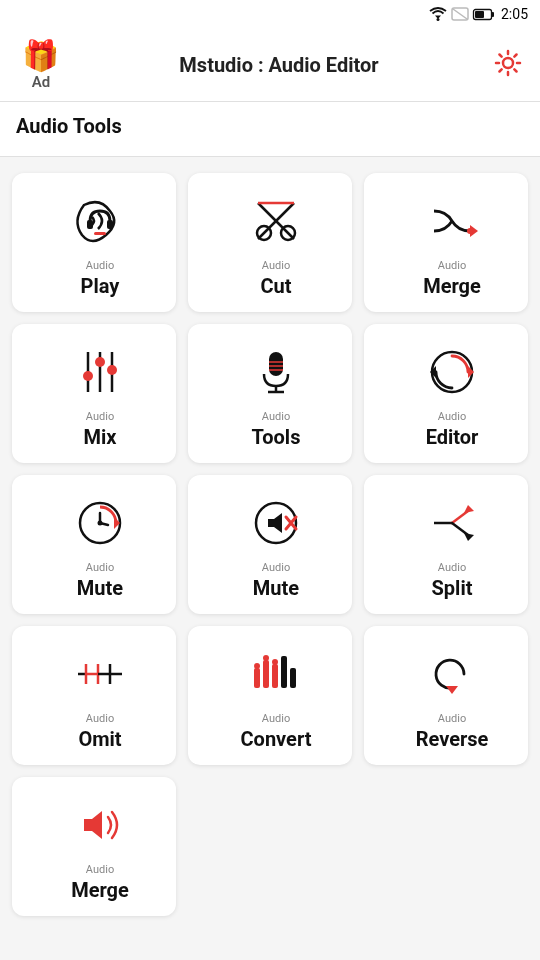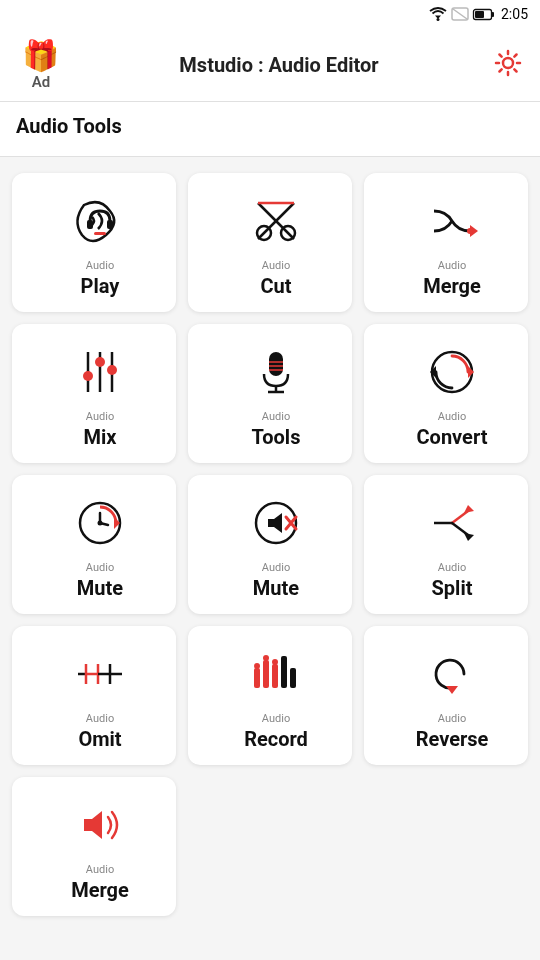--- a/index.html
+++ b/index.html
@@ -251,21 +251,21 @@
       <svg width="52" height="52" viewBox="0 0 52 52">
         <circle cx="26" cy="26" r="20" fill="none" stroke="#111" stroke-width="2.5"></circle>
 
         <path d="M26 10 A16 16 0 0 1 42 26" fill="none" stroke="#e53935" stroke-width="2.8" stroke-linecap="round"></path>
         <path d="M26 42 A16 16 0 0 1 10 26" fill="none" stroke="#111" stroke-width="2.8" stroke-linecap="round"></path>
         <polygon points="42,20 48,26 42,32" fill="#e53935"></polygon>
         <polygon points="10,20 4,26 10,32" fill="#111"></polygon>
       </svg>
     </div>
     <span class="tool-label-small">Audio</span>
-    <span class="tool-label-big">Convert</span>
+    <span class="tool-label-big">Editor</span>
   </div>
 
   <div class="tool-card">
     <div class="tool-icon">
       <svg width="52" height="52" viewBox="0 0 52 52">
         <circle cx="26" cy="26" r="20" fill="none" stroke="#111" stroke-width="2.5"></circle>
 
         <path d="M26 10 A16 16 0 0 1 42 26" fill="none" stroke="#e53935" stroke-width="2.8"></path>
         <polygon points="40,20 46,26 40,32" fill="#e53935"></polygon>
         <line x1="26" y1="26" x2="26" y2="16" stroke="#111" stroke-width="2.5" stroke-linecap="round"></line>
@@ -332,21 +332,21 @@
         <rect x="22" y="16" width="6" height="24" rx="2" fill="#e53935"></rect>
         <rect x="31" y="8" width="6" height="32" rx="2" fill="#111"></rect>
         <rect x="40" y="20" width="6" height="20" rx="2" fill="#111"></rect>
 
         <circle cx="7" cy="18" r="3" fill="#e53935"></circle>
         <circle cx="16" cy="10" r="3" fill="#e53935"></circle>
         <circle cx="25" cy="14" r="3" fill="#e53935"></circle>
       </svg>
     </div>
     <span class="tool-label-small">Audio</span>
-    <span class="tool-label-big">Record</span>
+    <span class="tool-label-big">Convert</span>
   </div>
 
   <div class="tool-card">
     <div class="tool-icon">
       <svg width="52" height="52" viewBox="0 0 52 52">
 
         <path d="M38 26 A14 14 0 1 0 26 40" fill="none" stroke="#111" stroke-width="2.8" stroke-linecap="round"></path>
         <polygon points="26,46 20,38 32,38" fill="#e53935"></polygon>
       </svg>
     </div>

